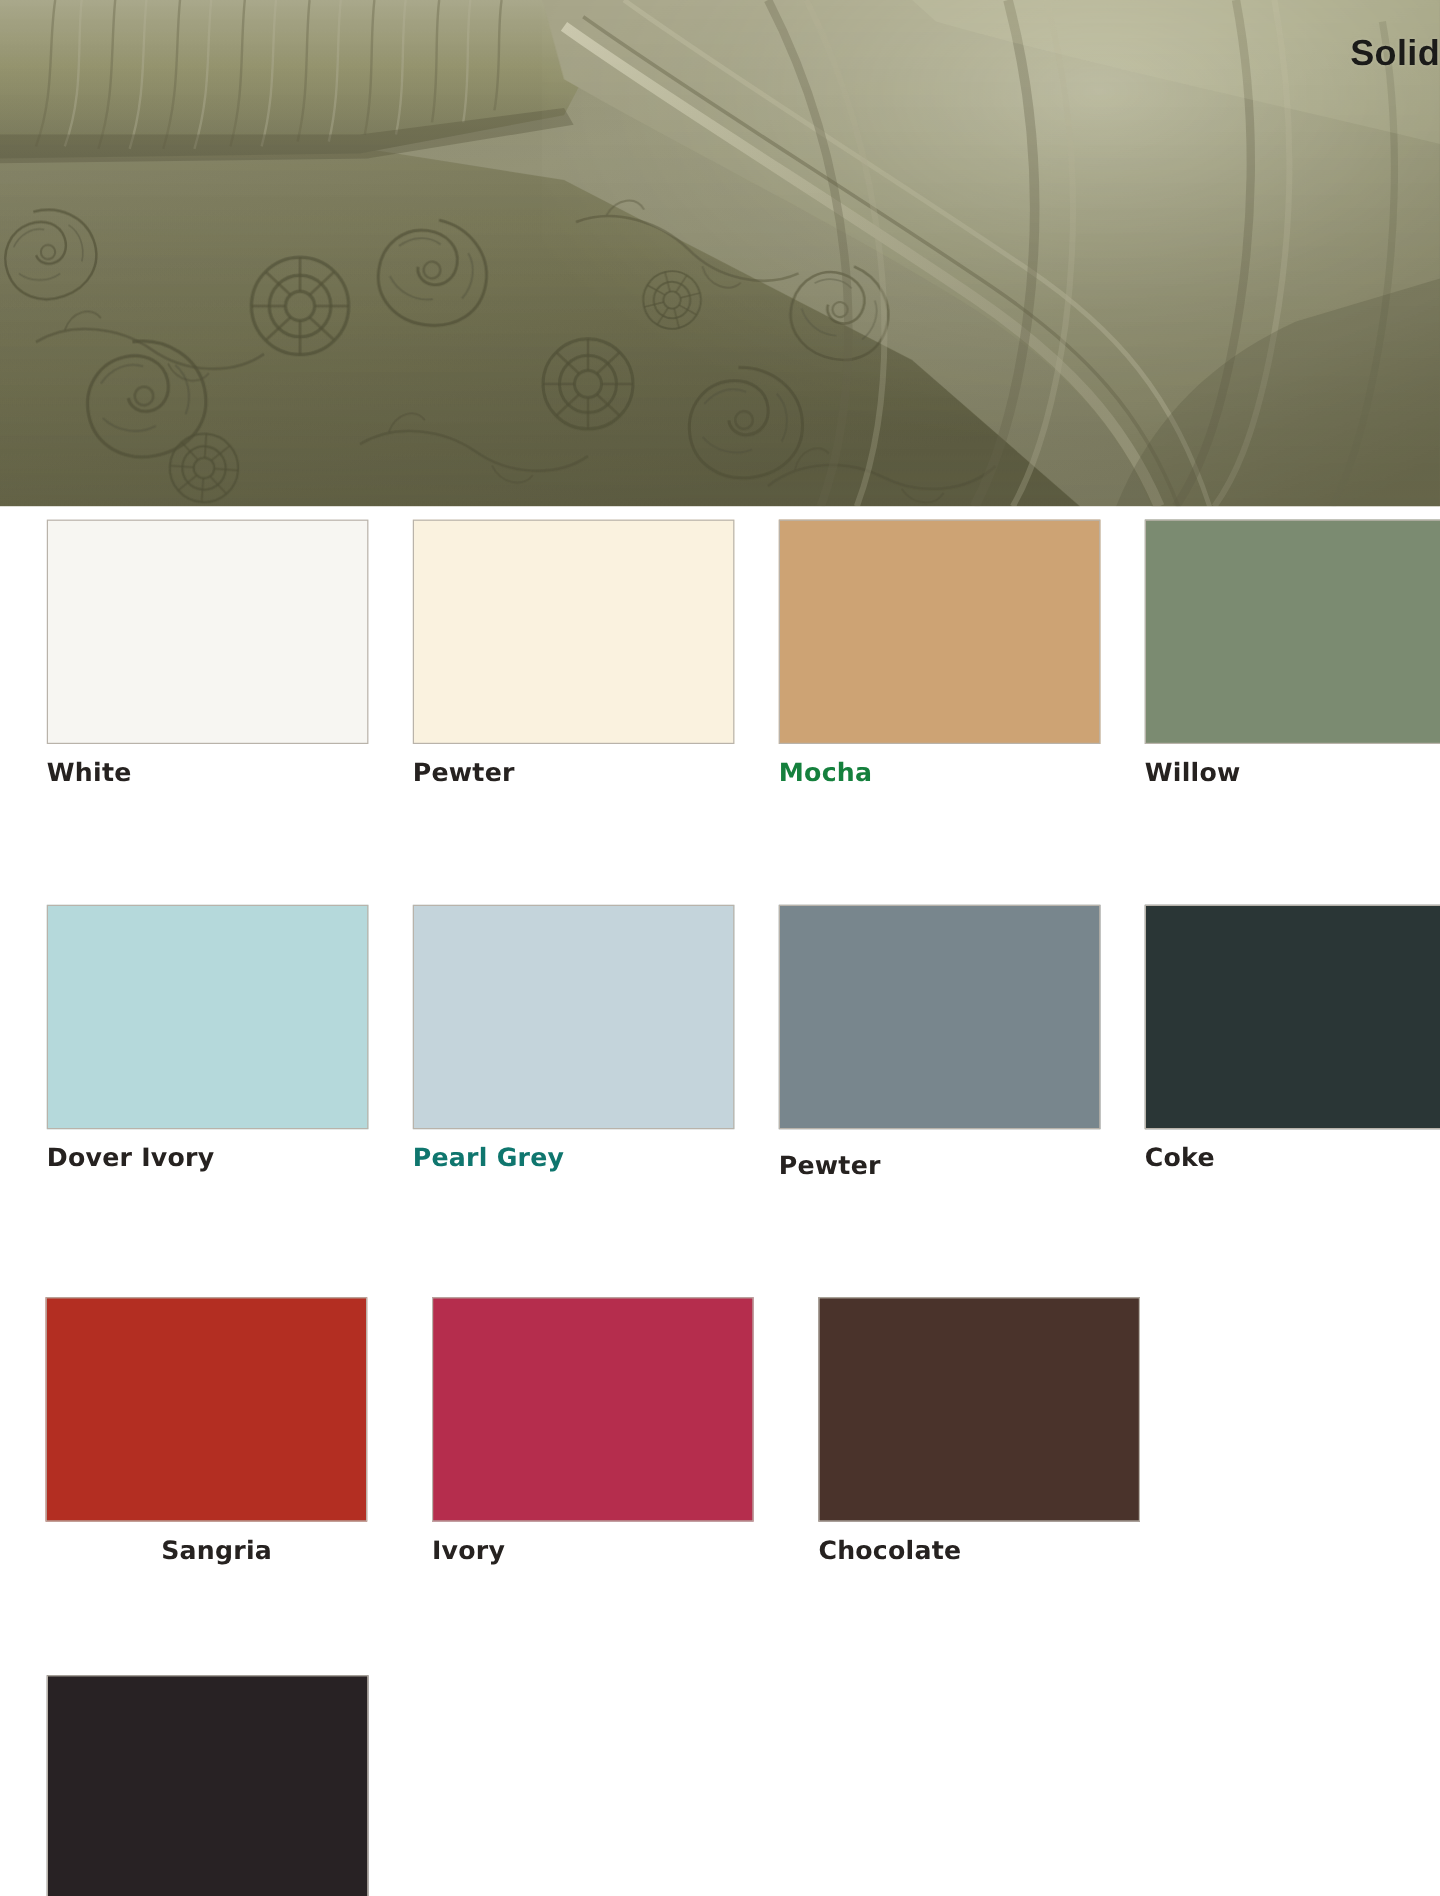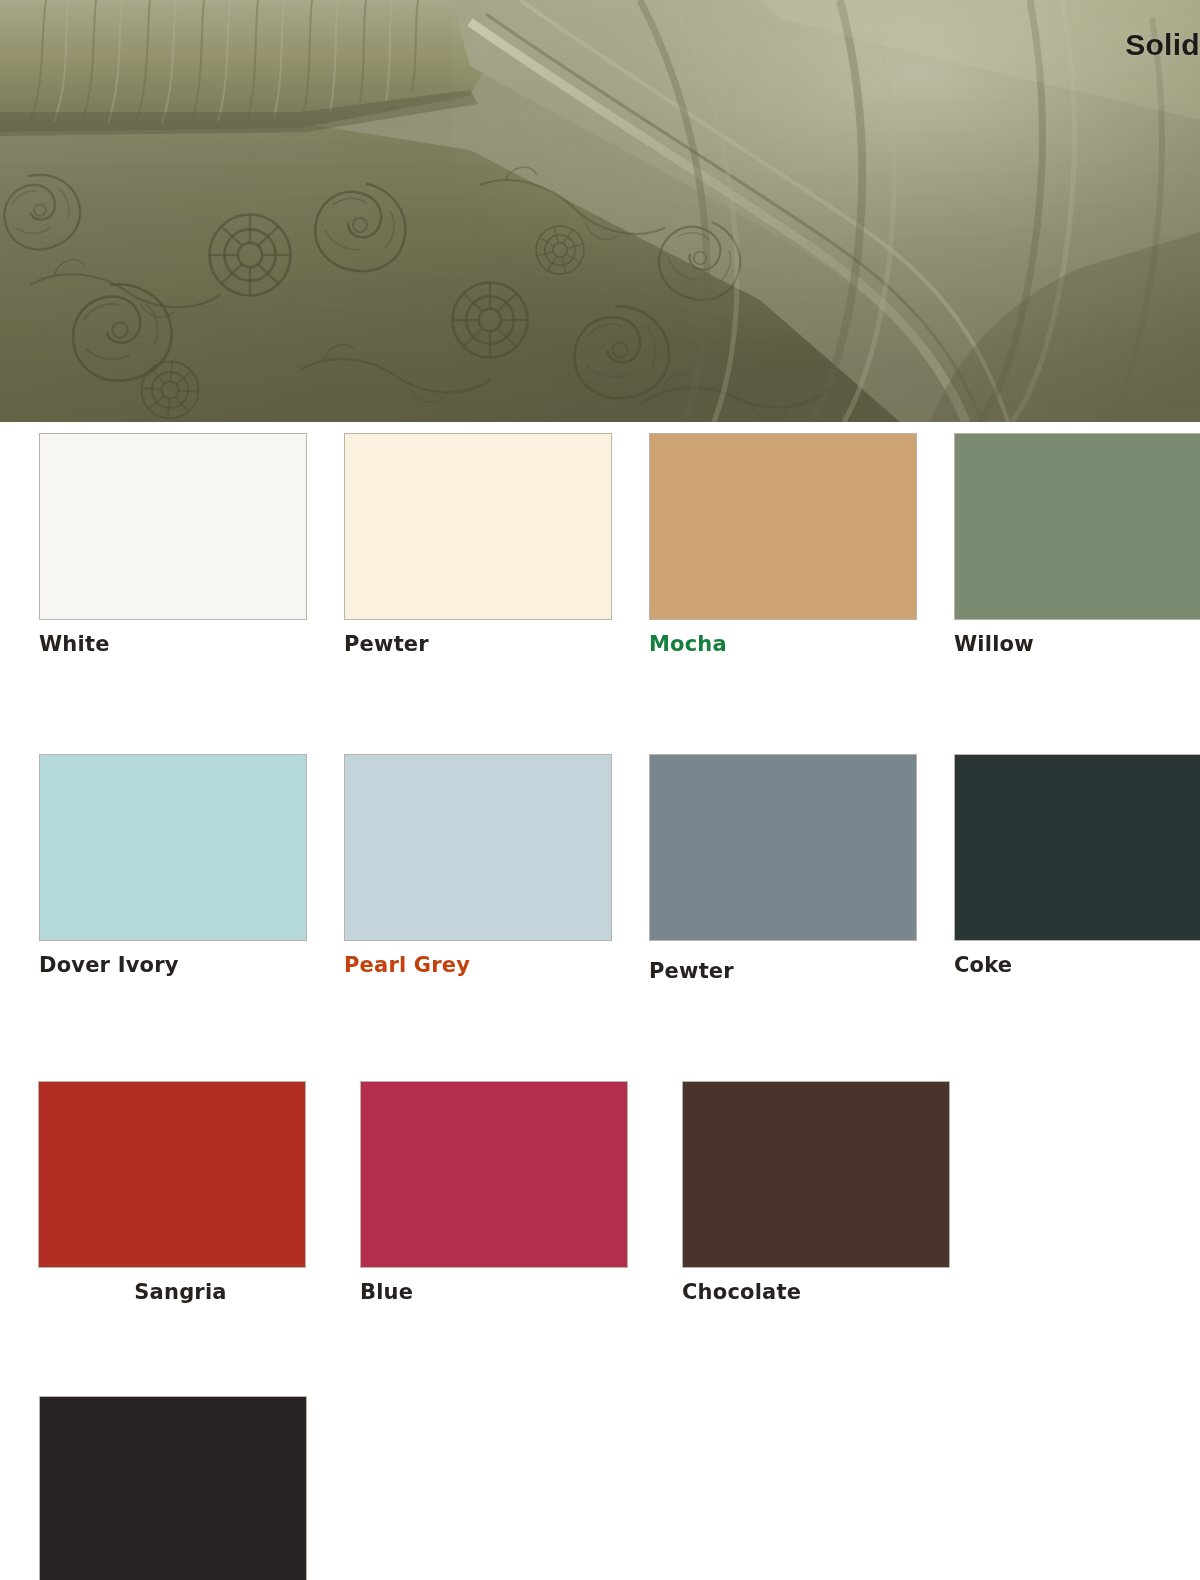--- a/index.html
+++ b/index.html
@@ -293,42 +293,42 @@
 
   <div class="row-gap"></div>
 
   <div class="swatch-row">
     <div class="swatch-cell col0">
       <span class="swatch-chip" title="Dover Blue" style="background-color: rgb(181, 217, 219); border-color: rgb(185, 179, 170);"></span>
       <div class="swatch-label" style="color: rgb(38, 34, 32);">Dover Ivory</div>
     </div>
     <div class="swatch-cell col1">
       <span class="swatch-chip" title="Pearl Grey" style="background-color: rgb(196, 212, 219); border-color: rgb(185, 179, 170);"></span>
-      <div class="swatch-label" style="color: #c2410c;">Pearl Grey</div>
+      <div class="swatch-label" style="color: #0f766e;">Pearl Grey</div>
     </div>
     <div class="swatch-cell col2">
       <span class="swatch-chip" title="Pewter" style="background-color: rgb(120, 134, 141); border-color: rgb(185, 179, 170);"></span>
       <div class="swatch-label" style="color: rgb(38, 34, 32); margin-top: 20px;">Pewter</div>
     </div>
     <div class="swatch-cell col3">
       <span class="swatch-chip" title="Coke" style="background-color: rgb(42, 54, 54); border-color: rgb(185, 179, 170);"></span>
       <div class="swatch-label" style="color: rgb(38, 34, 32);">Coke</div>
     </div>
   </div>
 
   <div class="row-gap"></div>
 
   <div class="swatch-row">
     <div class="swatch-cell col1">
       <span class="swatch-chip" title="Sangria" style="background-color: rgb(179, 46, 34); border-color: rgb(185, 179, 170);"></span>
       <div class="swatch-label" style="color: rgb(38, 34, 32); text-align: center;">Sangria</div>
     </div>
     <div class="swatch-cell col2">
       <span class="swatch-chip" title="Ruby" style="background-color: rgb(181, 45, 77); border-color: rgb(185, 179, 170);"></span>
-      <div class="swatch-label" style="color: rgb(38, 34, 32);">Blue</div>
+      <div class="swatch-label" style="color: rgb(38, 34, 32);">Ivory</div>
     </div>
     <div class="swatch-cell col3">
       <span class="swatch-chip" title="Chocolate" style="background-color: rgb(74, 51, 43); border-color: rgb(185, 179, 170);"></span>
       <div class="swatch-label" style="color: rgb(38, 34, 32);">Chocolate</div>
     </div>
   </div>
 
   <div class="row-gap-last"></div>
 
   <div class="swatch-row">

